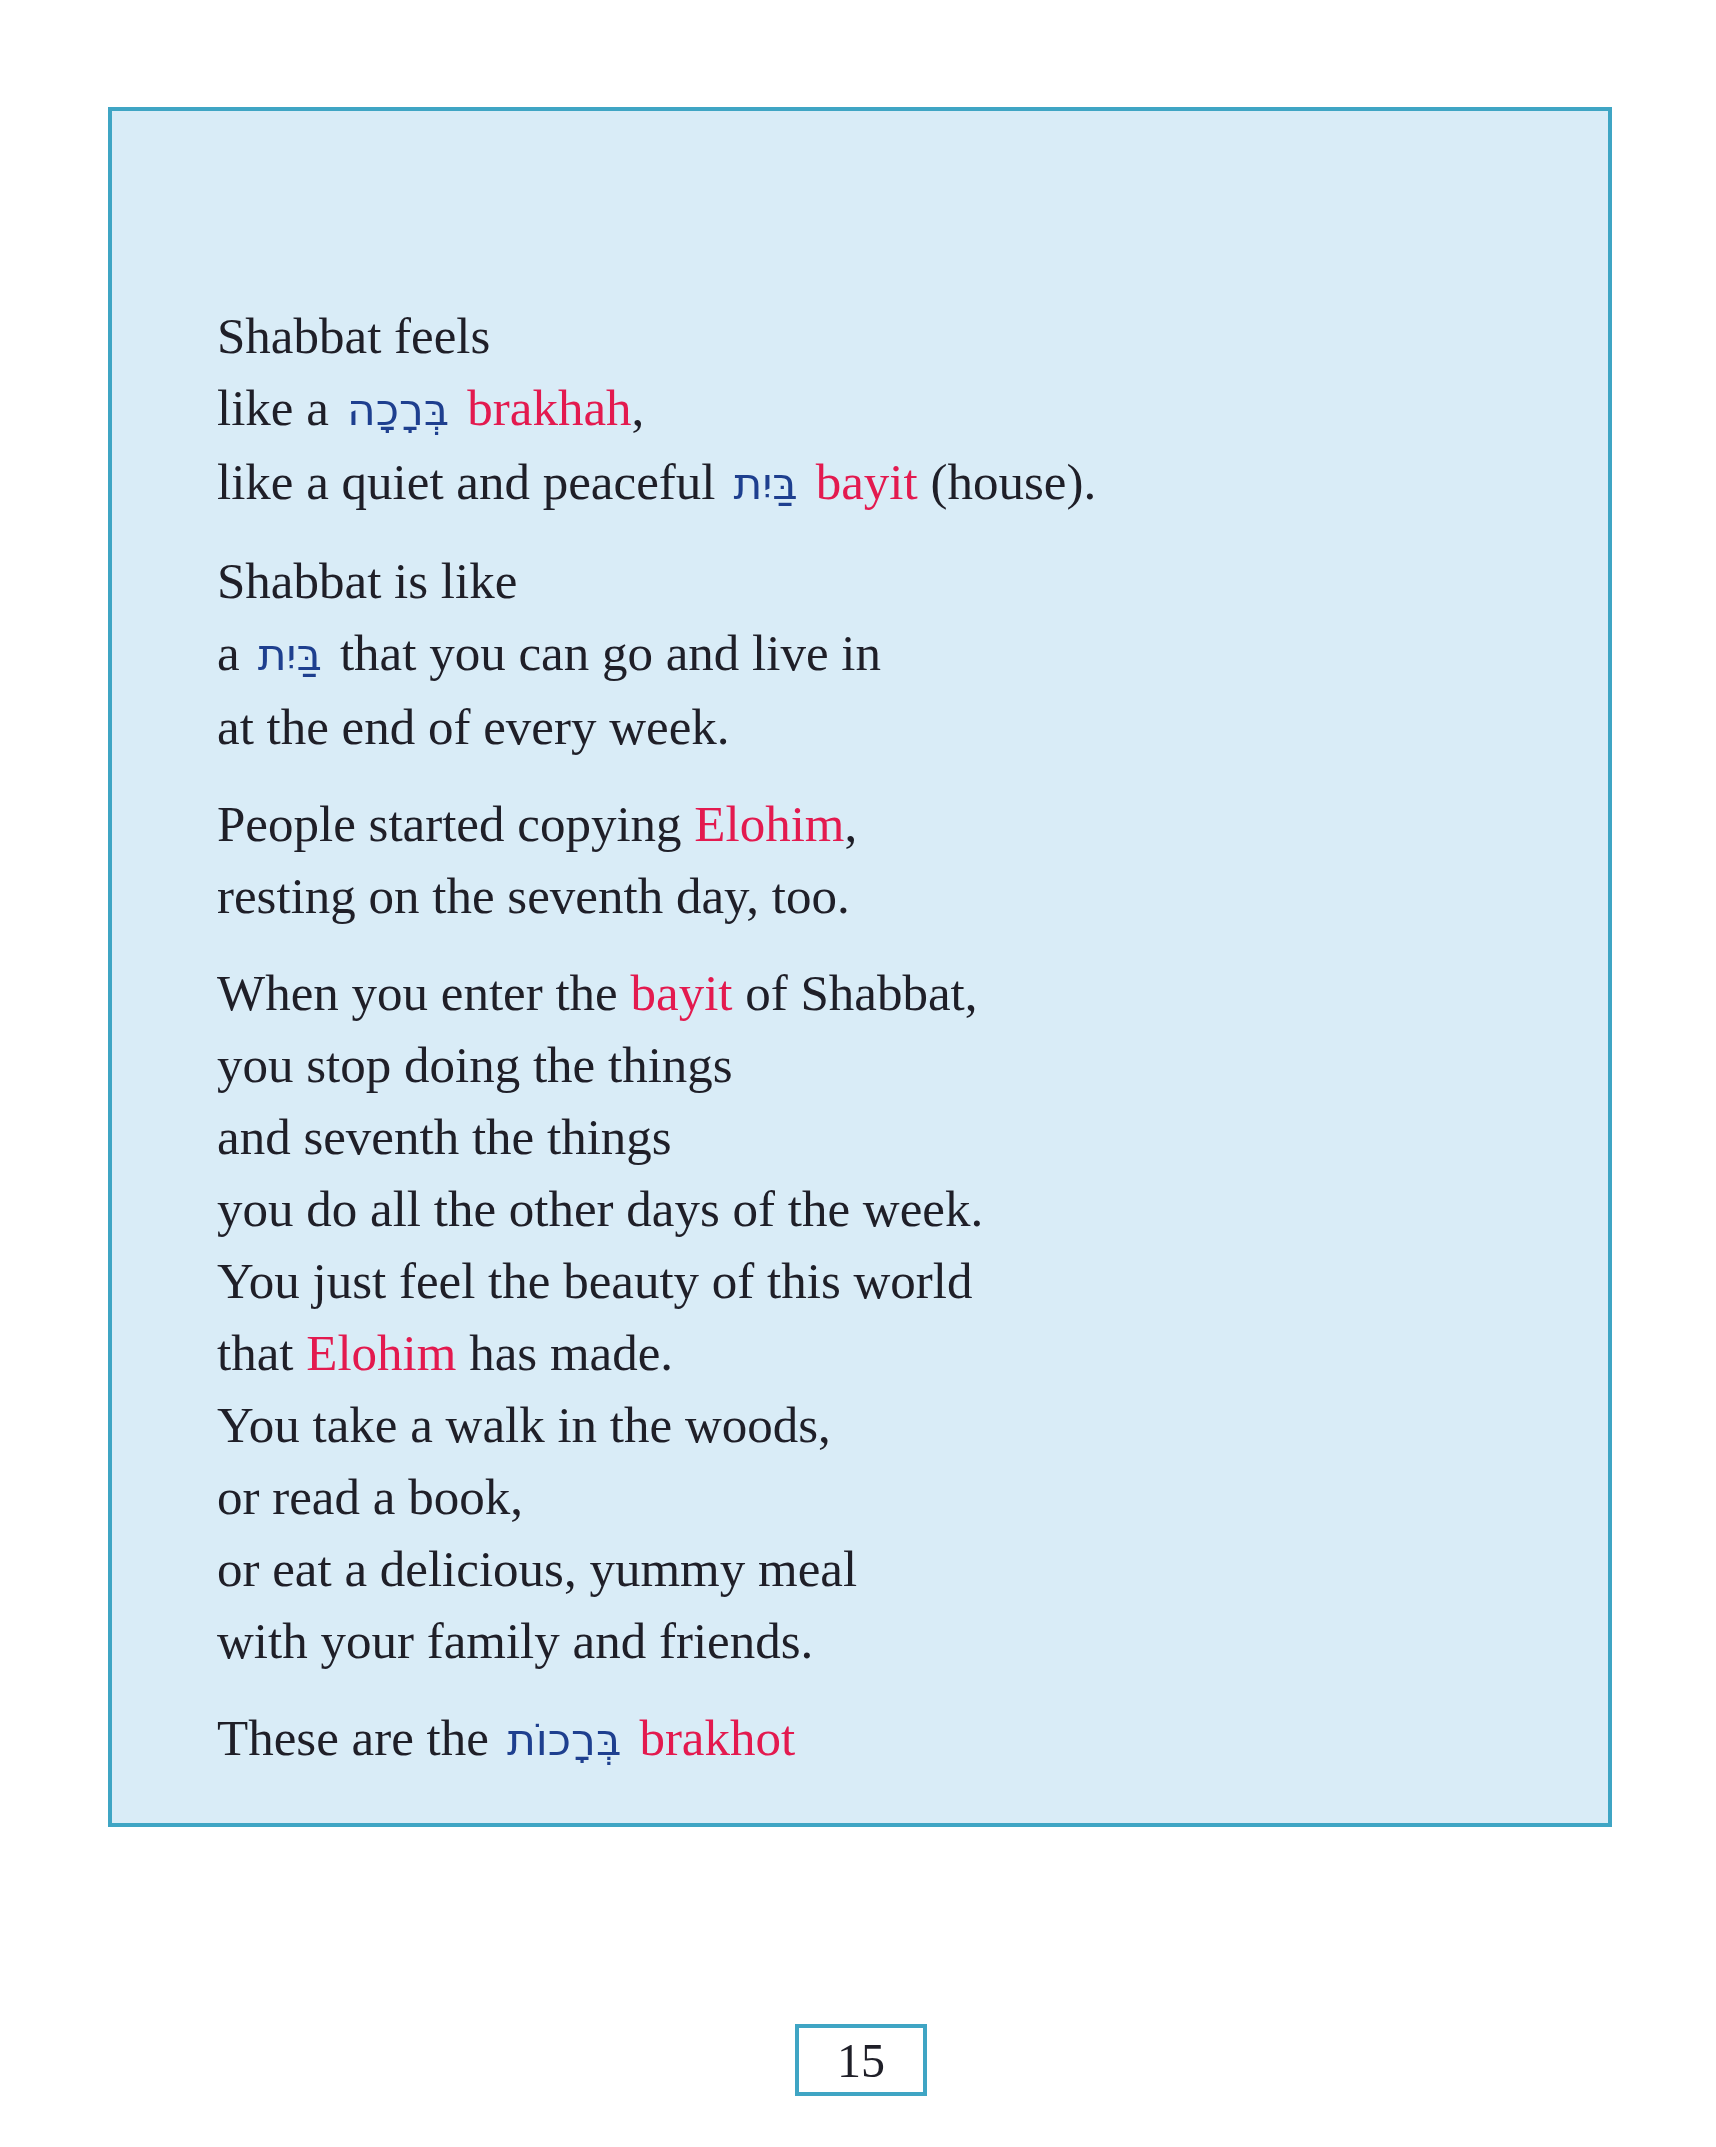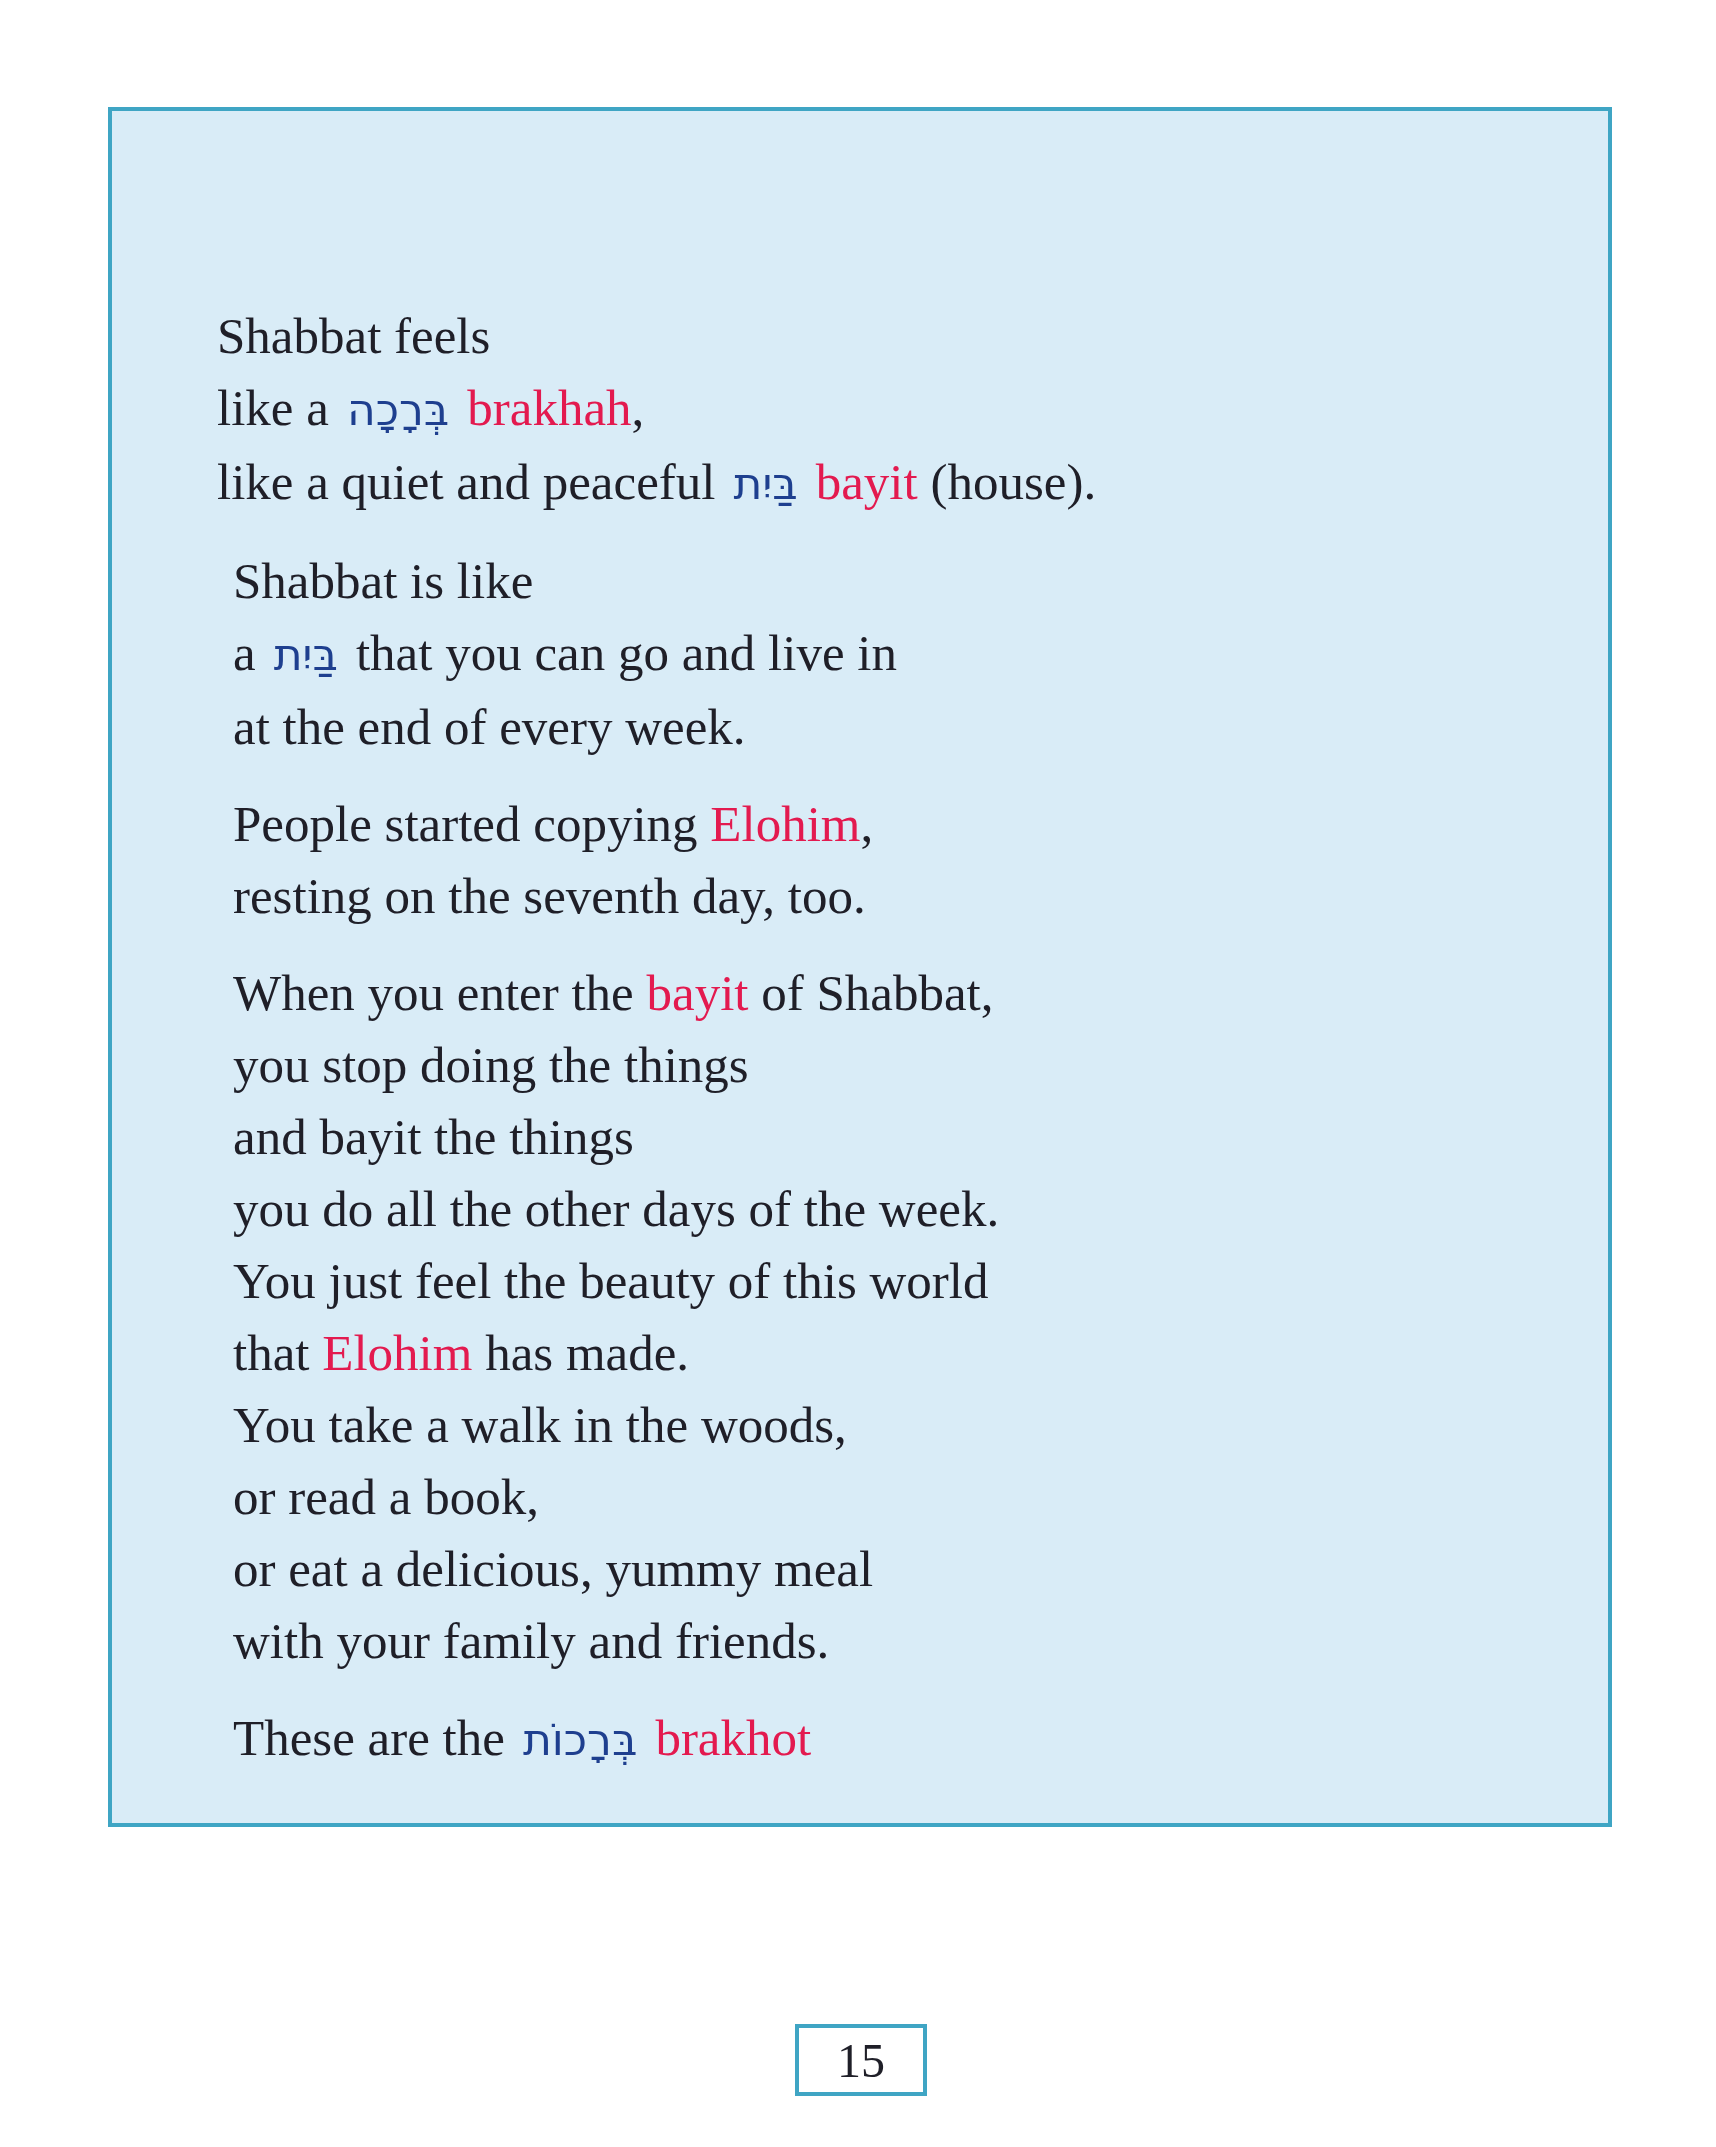--- a/index.html
+++ b/index.html
@@ -24,21 +24,21 @@
     background: var(--page-bg, #d9ecf7);
     border: 4.4px solid var(--border-col, #3fa5c4);
   }
   .text-block {
     position: absolute;
     left: 105px;
     top: 189px;
     width: 1279px;
   }
   .para { margin: 0; }
-  .para + .para { margin-top: 25px; margin-left: 16px; }
+  .para + .para { margin-top: 25px; }
   .line {
     font-size: 51px;
     line-height: 72px;
     color: var(--text-col, #1f1f28);
     white-space: pre;
     letter-spacing: 0px;
   }
   .line span { white-space: pre; }
   .hebrew {
     font-family: "DejaVu Sans", sans-serif;
@@ -84,21 +84,21 @@
         <div class="line"><span>a </span><span class="hebrew">בַּיִת</span><span> that you can go and live in</span></div>
         <div class="line"><span>at the end of every week.</span></div>
       </div>
       <div class="para">
         <div class="line"><span>People started copying </span><span class="red">Elohim</span><span>,</span></div>
         <div class="line"><span>resting on the seventh day, too.</span></div>
       </div>
       <div class="para">
         <div class="line"><span>When you enter the </span><span class="red">bayit</span><span> of Shabbat,</span></div>
         <div class="line"><span>you stop doing the things</span></div>
-        <div class="line"><span>and bayit the things</span></div>
+        <div class="line"><span>and seventh the things</span></div>
         <div class="line"><span>you do all the other days of the week.</span></div>
         <div class="line"><span>You just feel the beauty of this world</span></div>
         <div class="line"><span>that </span><span class="red">Elohim</span><span> has made.</span></div>
         <div class="line"><span>You take a walk in the woods,</span></div>
         <div class="line"><span>or read a book,</span></div>
         <div class="line"><span>or eat a delicious, yummy meal</span></div>
         <div class="line"><span>with your family and friends.</span></div>
       </div>
       <div class="para">
         <div class="line"><span>These are the </span><span class="hebrew">בְּרָכוֹת</span><span> </span><span class="red">brakhot</span></div>

